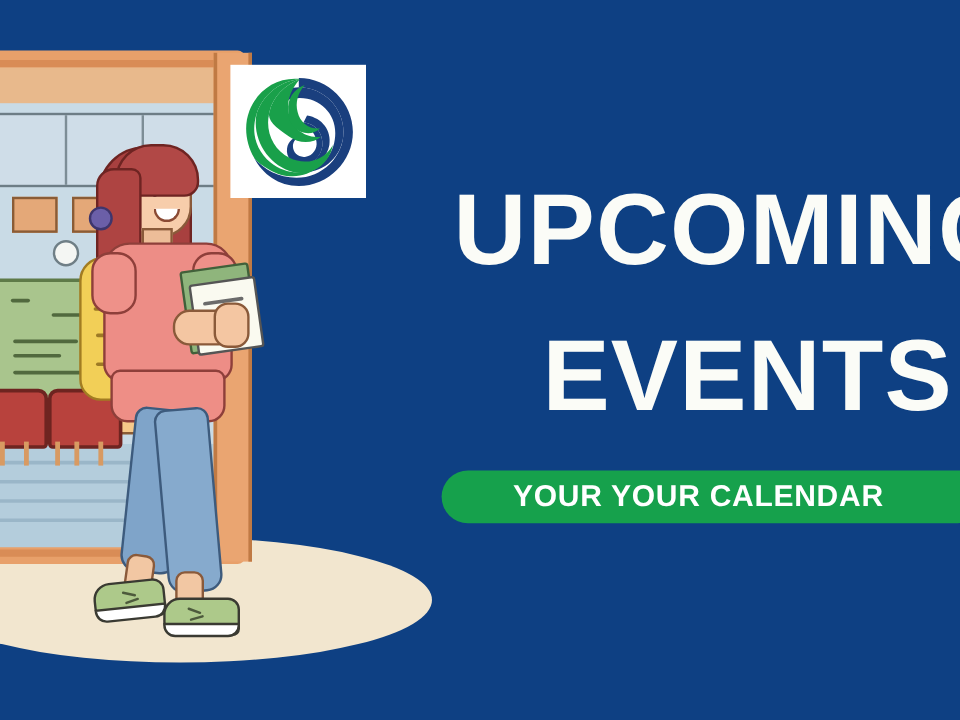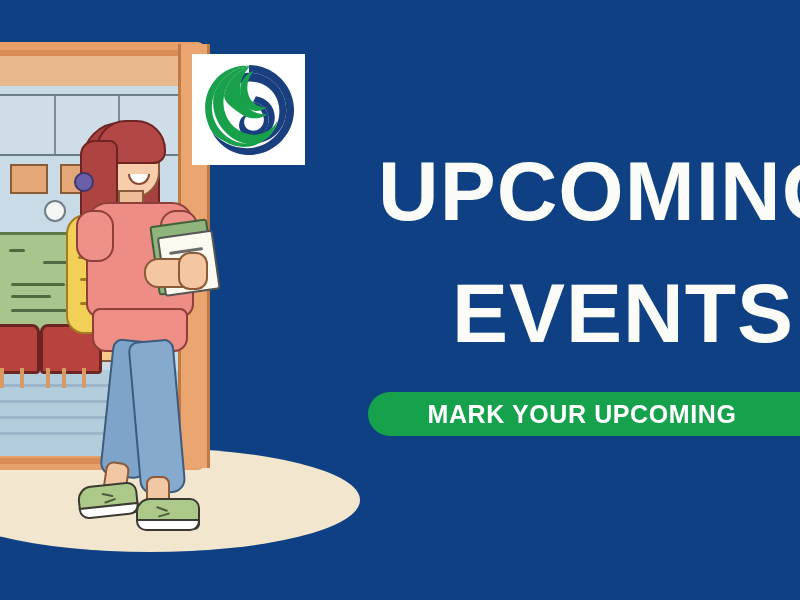--- a/index.html
+++ b/index.html
@@ -442,16 +442,16 @@
                C 42 42, 41 37, 41 32 Z" fill="#19a04a"></path>
     </svg>
   </div>
 
   <div class="headline">
     <div class="headline-1">UPCOMING</div>
     <div class="headline-2">EVENTS</div>
   </div>
 
   <div class="cta">
-    <span class="cta-label">MARK YOUR UPCOMING</span>
+    <span class="cta-label">YOUR YOUR CALENDAR</span>
   </div>
 
 </div>
 
 </body></html>

